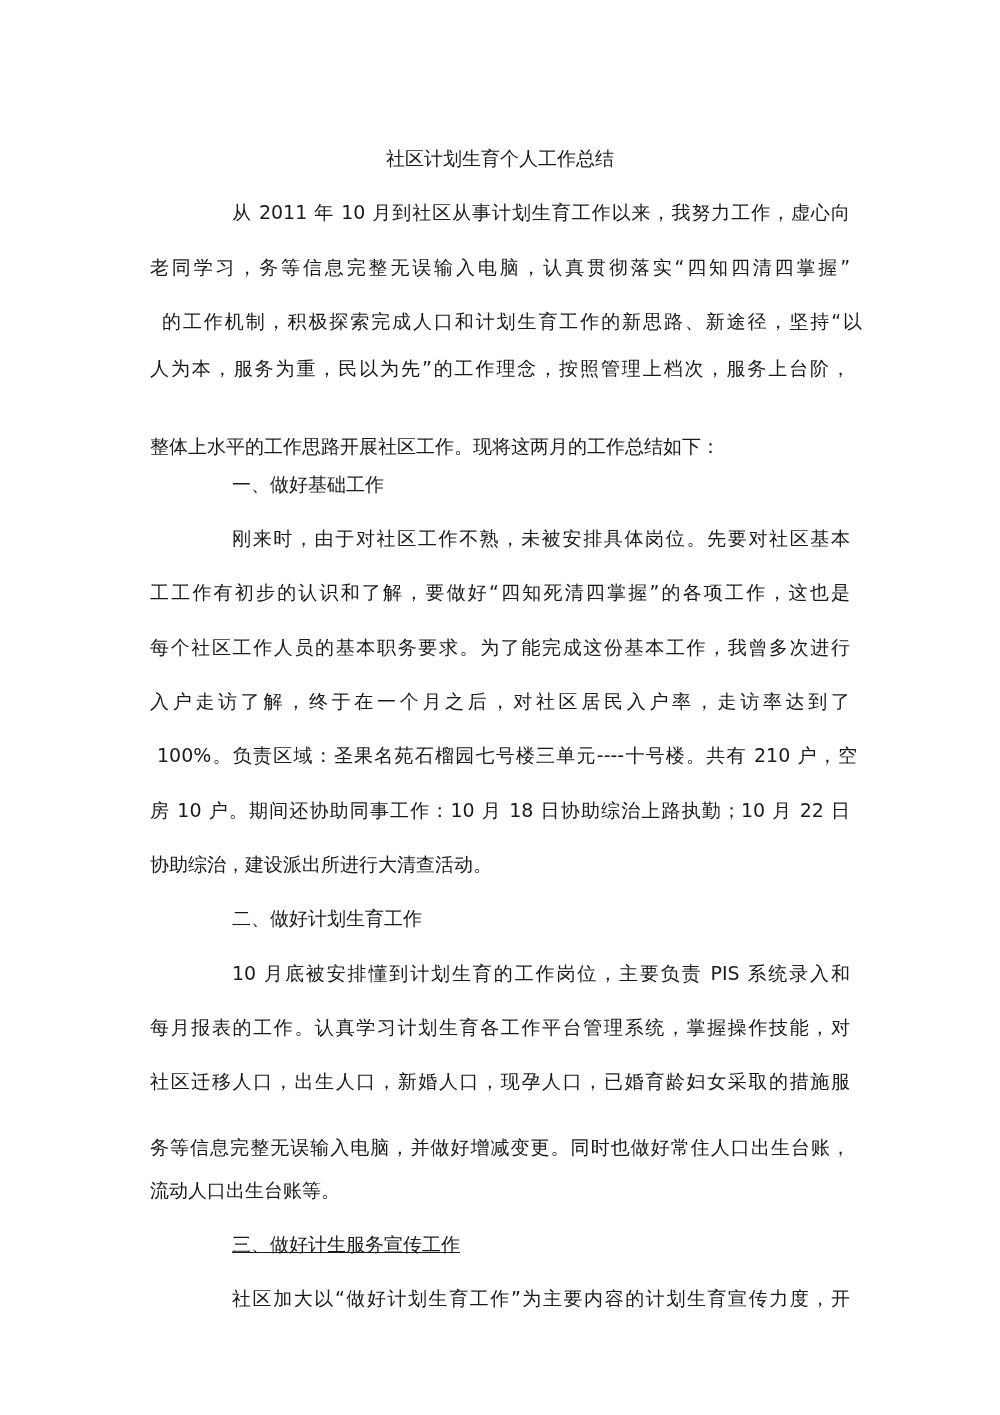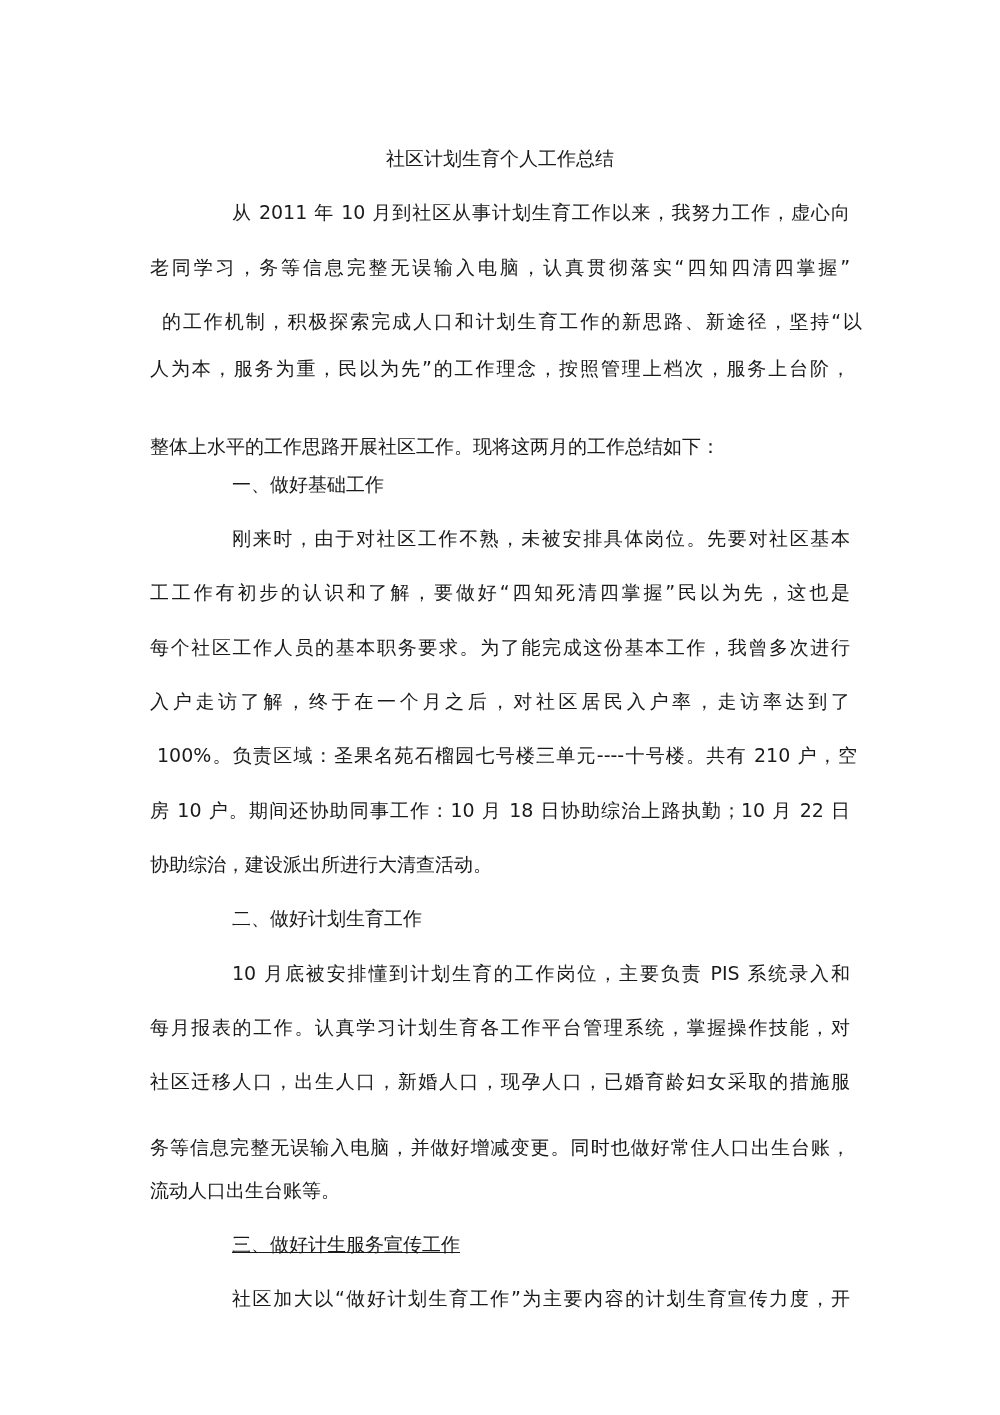--- a/index.html
+++ b/index.html
@@ -62,21 +62,21 @@
 <div class="page">
   <div class="title">社区计划生育个人工作总结</div>
   <div id="body-lines">
       <div class="line indent" style="top: 198px;">从 2011 年 10 月到社区从事计划生育工作以来，我努力工作，虚心向</div>
       <div class="line" style="top: 253px;">老同学习，务等信息完整无误输入电脑，认真贯彻落实“四知四清四掌握”</div>
       <div class="line" style="top: 307px; margin-left: 12px;">的工作机制，积极探索完成人口和计划生育工作的新思路、新途径，坚持“以</div>
       <div class="line" style="top: 354px;">人为本，服务为重，民以为先”的工作理念，按照管理上档次，服务上台阶，</div>
       <div class="line last" style="top: 432px;">整体上水平的工作思路开展社区工作。现将这两月的工作总结如下：</div>
       <div class="heading" style="top: 470px;">一、做好基础工作</div>
       <div class="line indent" style="top: 524px;">刚来时，由于对社区工作不熟，未被安排具体岗位。先要对社区基本</div>
-      <div class="line" style="top: 578px;">工工作有初步的认识和了解，要做好“四知死清四掌握”民以为先，这也是</div>
+      <div class="line" style="top: 578px;">工工作有初步的认识和了解，要做好“四知死清四掌握”的各项工作，这也是</div>
       <div class="line" style="top: 633px;">每个社区工作人员的基本职务要求。为了能完成这份基本工作，我曾多次进行</div>
       <div class="line" style="top: 687px;">入户走访了解，终于在一个月之后，对社区居民入户率，走访率达到了</div>
       <div class="line" style="top: 741px; margin-left: 7px;">100%。负责区域：圣果名苑石榴园七号楼三单元----十号楼。共有 210 户，空</div>
       <div class="line" style="top: 796px;">房 10 户。期间还协助同事工作：10 月 18 日协助综治上路执勤；10 月 22 日</div>
       <div class="line last" style="top: 850px;">协助综治，建设派出所进行大清查活动。</div>
       <div class="heading" style="top: 904px;">二、做好计划生育工作</div>
       <div class="line indent" style="top: 959px;">10 月底被安排懂到计划生育的工作岗位，主要负责 PIS 系统录入和</div>
       <div class="line" style="top: 1013px;">每月报表的工作。认真学习计划生育各工作平台管理系统，掌握操作技能，对</div>
       <div class="line" style="top: 1067px;">社区迁移人口，出生人口，新婚人口，现孕人口，已婚育龄妇女采取的措施服</div>
       <div class="line" style="top: 1121px; margin-top: 12px;">务等信息完整无误输入电脑，并做好增减变更。同时也做好常住人口出生台账，</div>

